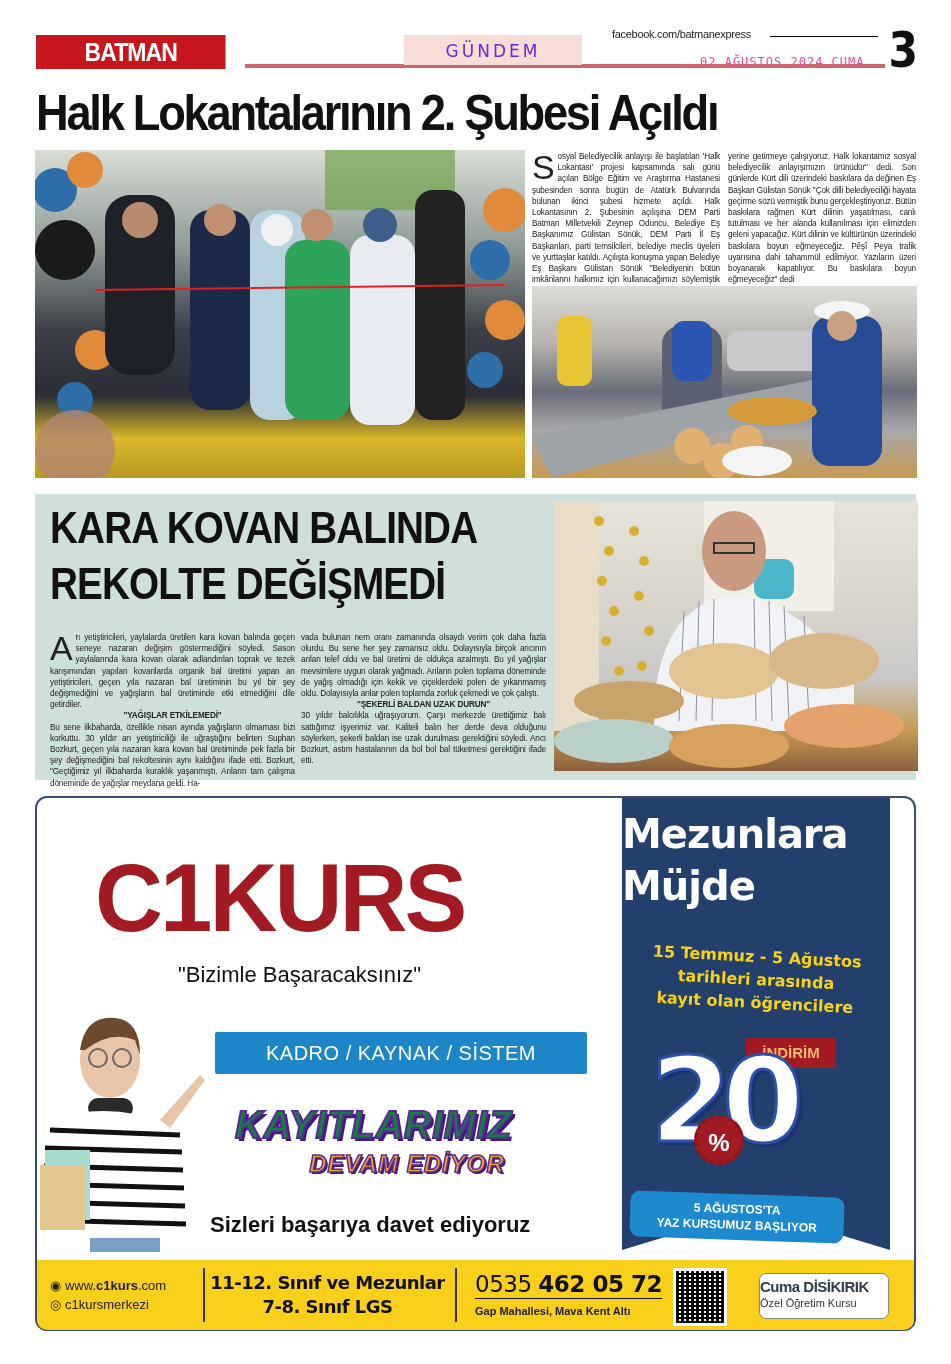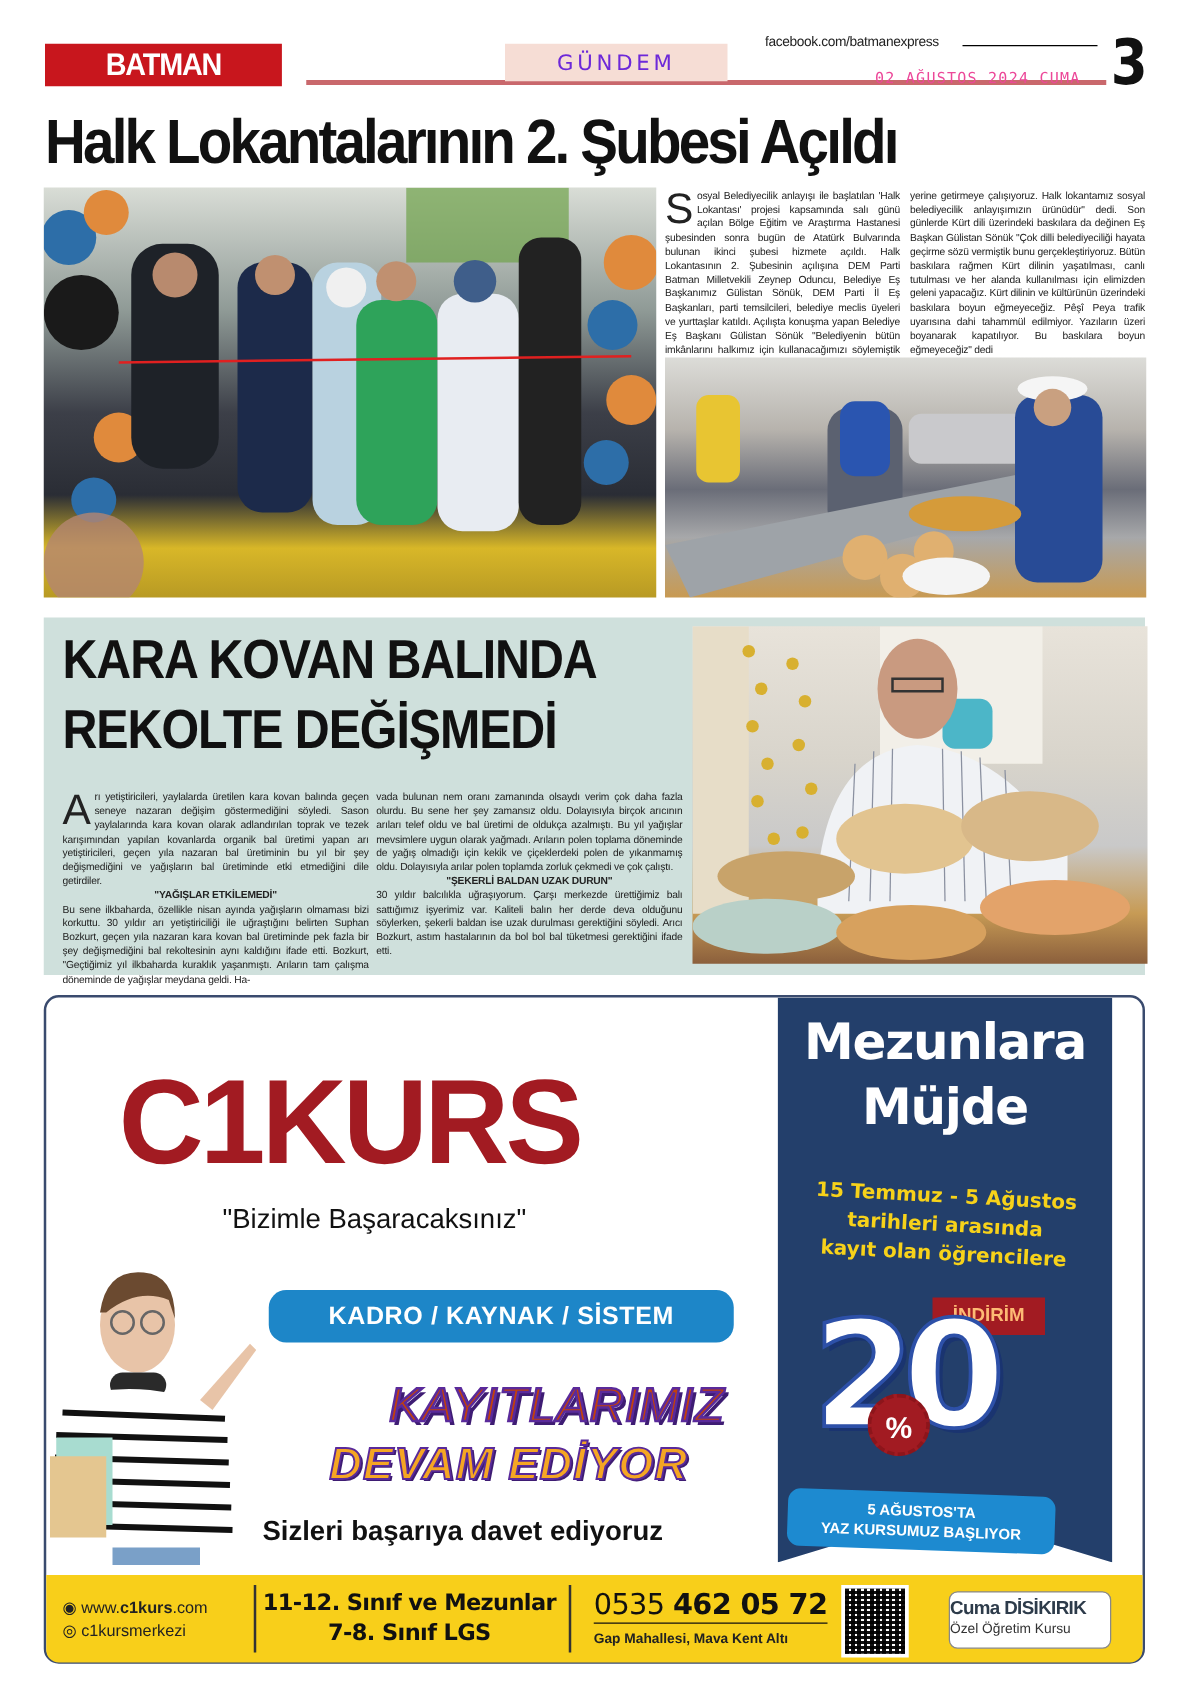--- a/index.html
+++ b/index.html
@@ -26,27 +26,27 @@
 
 .honey{left:35px;top:494px;width:881px;height:286px;background:#cfe0dc}
 .honey-head{left:50px;top:500px;font-size:44px;font-weight:bold;line-height:56px;letter-spacing:-1px;transform:scaleX(0.88);transform-origin:left;white-space:nowrap;color:#111}
 .hcol1{left:50px;top:632px;width:245px}
 .hcol2{left:301px;top:632px;width:245px}
 .subhead{font-weight:bold;text-align:center;display:block}
 
 .ad{left:35px;top:796px;width:881px;height:535px;border:2px solid #3a4b6e;border-radius:12px;background:#fff;overflow:hidden}
 .c1{left:95px;top:838px;font-size:96px;font-weight:bold;color:#a21b22;letter-spacing:-3px;line-height:120px;font-family:"Liberation Sans",sans-serif;transform:scaleX(0.98);transform-origin:left}
 .slogan{left:178px;top:962px;font-size:22px;color:#111}
-.kadro{left:215px;top:1032px;width:372px;height:42px;background:#1d86c8;border-radius:14px;color:#fff;font-weight:bold;font-size:20px;text-align:center;line-height:42px;letter-spacing:0.5px}
-.kayit1{left:235px;top:1104px;width:345px;text-align:right;font-size:38px;font-weight:normal;font-style:italic;color:#c2410c;letter-spacing:1px;-webkit-text-stroke:2px #5a2a9b;text-shadow:3px 3px 0 #3e1c73}
-.kayit2{left:262px;top:1150px;width:290px;text-align:center;font-size:36px;font-weight:bold;font-style:italic;color:#f5a623;letter-spacing:1px;-webkit-text-stroke:1.5px #5a2a9b;text-shadow:2px 2px 0 #3e1c73}
+.kadro{left:215px;top:1032px;width:372px;height:42px;background:#1d86c8;border-radius:2px;color:#fff;font-weight:normal;font-size:20px;text-align:center;line-height:42px;letter-spacing:0.5px}
+.kayit1{left:235px;top:1104px;width:345px;text-align:left;font-size:38px;font-weight:bold;font-style:italic;color:#15803d;letter-spacing:1px;-webkit-text-stroke:2px #5a2a9b;text-shadow:3px 3px 0 #3e1c73}
+.kayit2{left:262px;top:1150px;width:290px;text-align:center;font-size:24px;font-weight:bold;font-style:italic;color:#f5a623;letter-spacing:1px;-webkit-text-stroke:1.5px #5a2a9b;text-shadow:2px 2px 0 #3e1c73}
 .invite{left:210px;top:1212px;font-size:22px;font-weight:bold;color:#111}
 .girl{left:40px;top:1000px;width:165px;height:252px}
 .banner{left:622px;top:798px;width:268px;height:452px;background:#233f6b;clip-path:polygon(0 0,100% 0,100% 100%,50% 91%,0 100%)}
-.mez{left:622px;top:808px;width:268px;text-align:center;color:#fff;font-weight:bold;font-size:40px;line-height:52px;font-family:"DejaVu Sans",sans-serif;letter-spacing:-1px}
+.mez{left:622px;top:808px;width:268px;text-align:left;color:#fff;font-weight:bold;font-size:40px;line-height:52px;font-family:"DejaVu Sans",sans-serif;letter-spacing:-1px}
 .dates{left:622px;top:945px;width:268px;text-align:center;color:#f7d21a;font-weight:bold;font-size:16px;line-height:23px;font-family:"DejaVu Sans",sans-serif;transform:rotate(3deg)}
 .indirim{left:746px;top:1038px;width:90px;height:30px;background:#a21b22;color:#fdba74;font-weight:bold;font-size:15px;text-align:center;line-height:30px}
 .twenty{left:650px;top:1030px;width:220px;color:#fff;font-weight:bold;font-size:118px;line-height:140px;font-family:"DejaVu Sans",sans-serif;letter-spacing:-10px;-webkit-text-stroke:3px #2d50a8;text-shadow:4px 4px 0 #1a3470}
 .pct{left:694px;top:1115px;width:50px;height:50px;border-radius:50%;background:#a21b22;color:#fff;font-weight:bold;font-size:24px;text-align:center;line-height:50px;border:3px dashed #8c151b}
 .yaz{left:622px;top:1194px;width:214px;height:46px;background:#1d8ad0;border-radius:10px;color:#fff;font-weight:bold;font-size:12px;text-align:center;line-height:16px;padding-top:7px;transform:rotate(2deg);margin-left:8px}
 .footer{left:37px;top:1260px;width:877px;height:70px;background:#f8cf1a;border-radius:0 0 10px 10px}
 .web{left:50px;top:1276px;font-size:13px;color:#222;line-height:19px}
 .web b{font-weight:bold}
 .vsep{width:2px;height:54px;background:#333}
 .grades{left:205px;top:1271px;width:245px;text-align:center;font-weight:bold;font-size:18px;line-height:24px;color:#111;font-family:"DejaVu Sans",sans-serif;letter-spacing:-0.5px}

